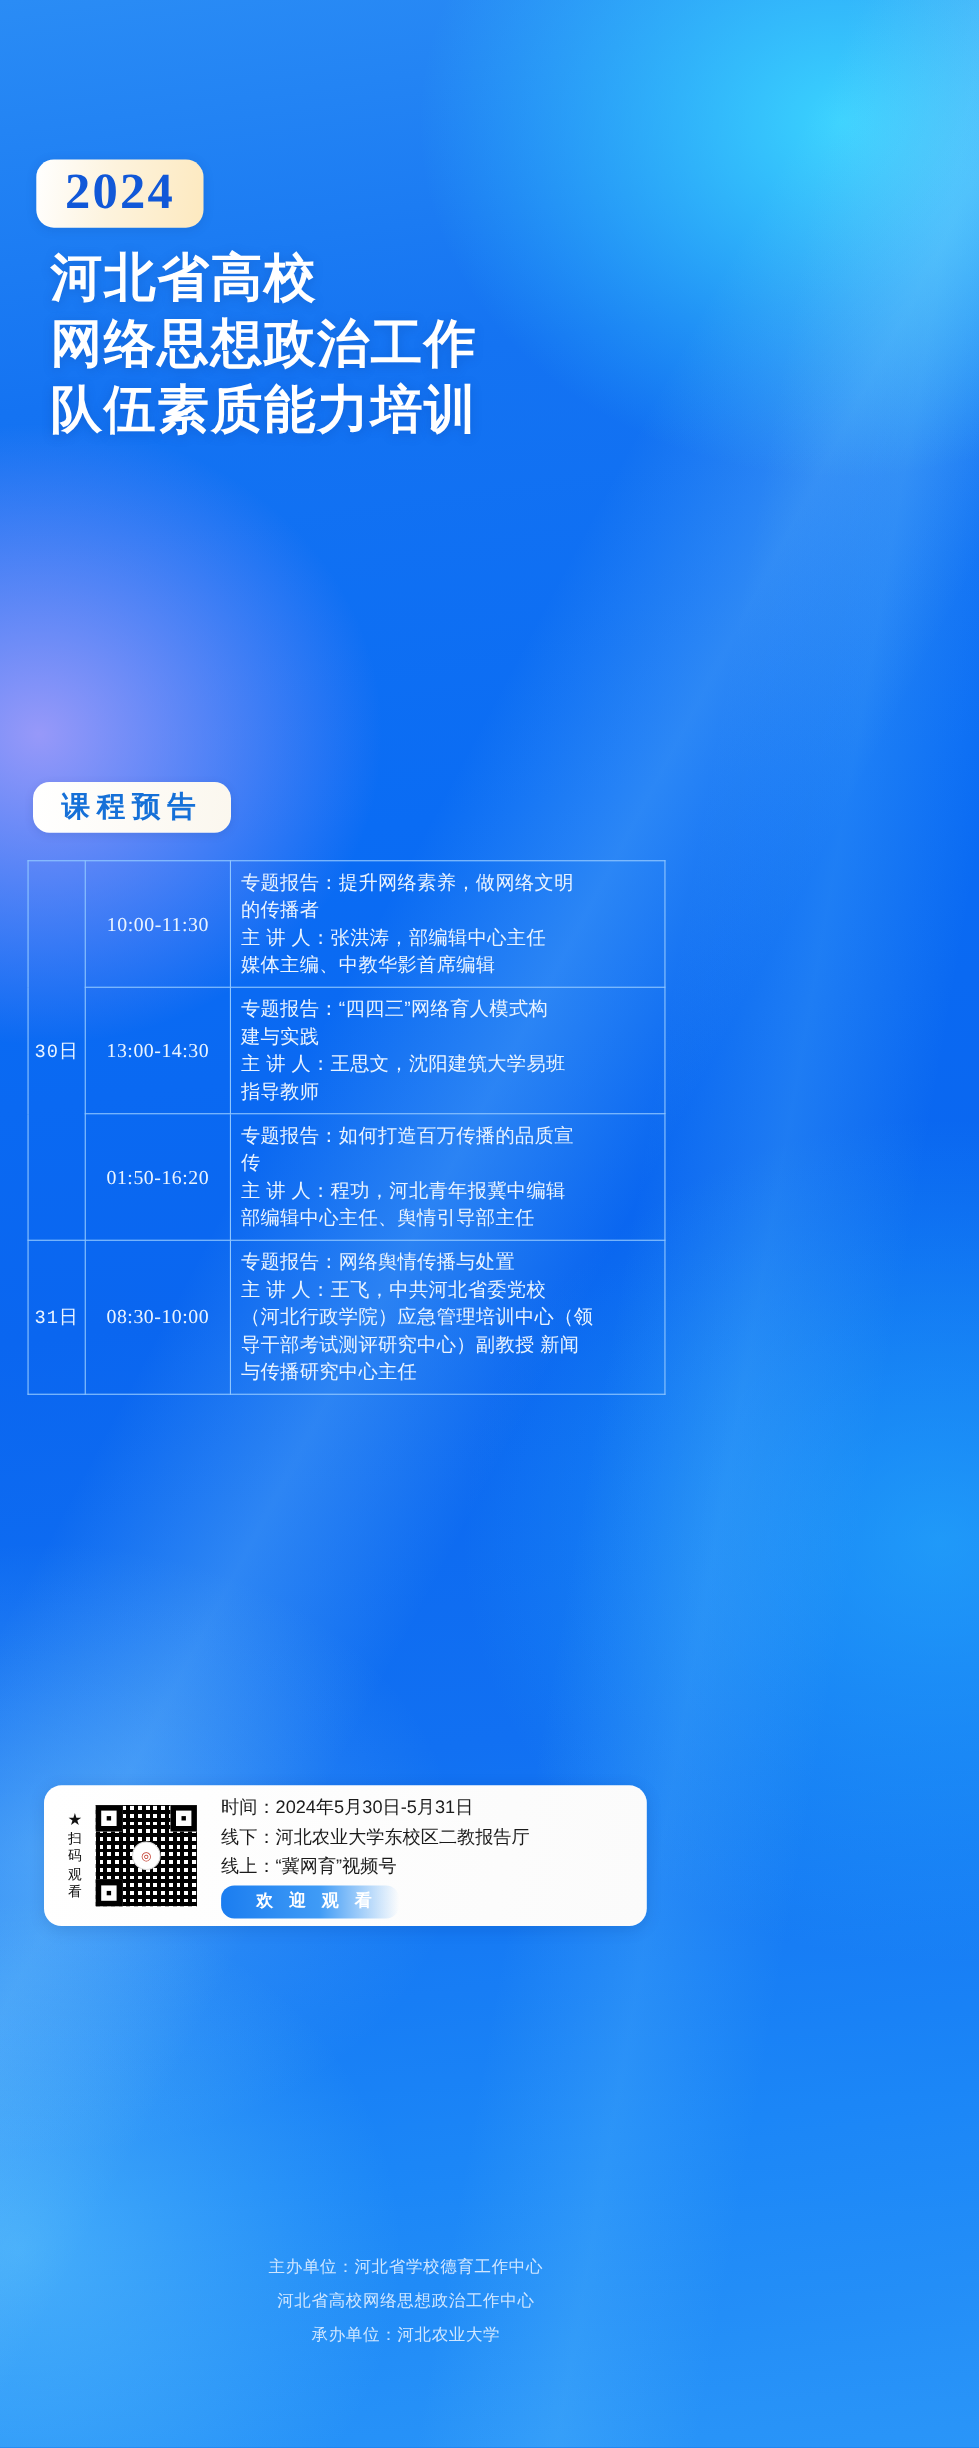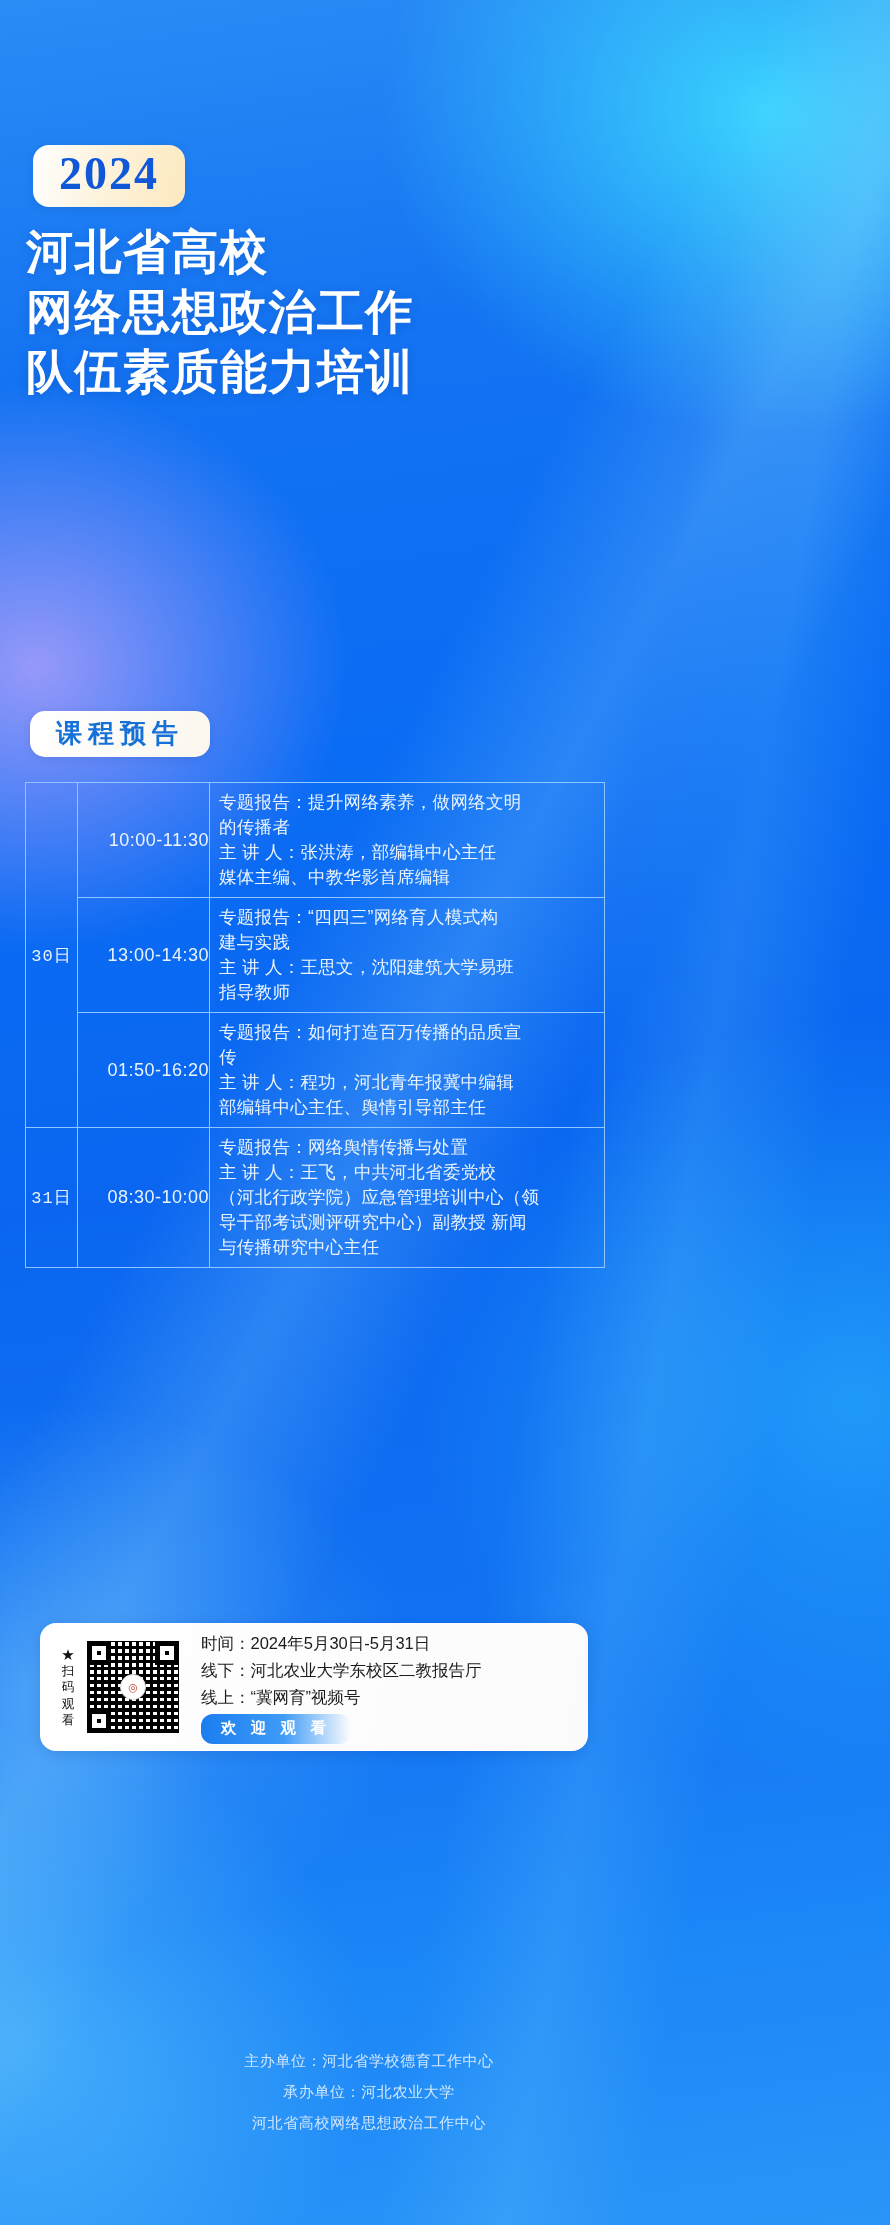--- a/index.html
+++ b/index.html
@@ -47,21 +47,21 @@
   }
   .year-badge span{
     font-family:"Liberation Serif","DejaVu Serif",serif;
     font-weight:bold; font-size:46px; letter-spacing:2px;
     color:#1158d8; line-height:1;
     display:block;
   }
 
   
   .title{
-    position:absolute; left:26px; top:222px;
+    position:absolute; left:46px; top:222px;
     color:#ffffff;
     font-weight:bold;
     font-size:47px;
     line-height:60px;
     letter-spacing:1.5px;
     text-shadow:0 2px 10px rgba(10,60,150,.28);
   }
   .title div{white-space:nowrap;}
 
   
@@ -85,22 +85,22 @@
     table-layout:fixed;
   }
   .sched td{
     border:1px solid #8fc6ff;
     color:#eaf4ff;
     vertical-align:middle;
     padding:6px 0;
   }
   .sched td.c-day{ width:52px; text-align:center; font-size:17px;
     font-family:Liberation Mono, monospace; letter-spacing:1px; }
-  .sched td.c-time{ width:132px; text-align:right; font-size:18px;
-    font-family:Liberation Sans, sans-serif; letter-spacing:.5px; }
+  .sched td.c-time{ width:132px; text-align:center; font-size:18px;
+    font-family:Liberation Serif, serif; letter-spacing:.5px; }
   .sched td.c-desc{ padding:7px 5px 7px 9px; }
   .sched .ln{
     font-size:17.5px; line-height:25px; letter-spacing:.3px; white-space:nowrap;
   }
 
   
   .info-card{
     position:absolute; left:40px; top:1623px;
     width:548px; height:128px;
     background:linear-gradient(100deg,#ffffff 0%,#fbfbfb 100%);
@@ -133,21 +133,21 @@
     display:flex;align-items:center;justify-content:center;
     font-size:11px;color:#c0392b;font-weight:bold;
   }
   .info-text{margin-left:22px;}
   .info-text .row{
     font-size:16.5px; color:#1b1b1b; line-height:27px; white-space:nowrap;
   }
   .welcome{
     margin-top:3px;
     display:inline-block;
-    padding:4px 20px 5px 20px;
+    padding:4px 20px 5px 32px;
     border-radius:12px;
     background:linear-gradient(90deg,#1b7df0 0%,#3f9bf6 55%,rgba(140,200,250,0) 100%);
     color:#fff; font-size:15.5px; letter-spacing:5px; font-weight:bold;
   }
 
   
   .footer{
     position:absolute; left:0; top:2045px; width:738px;
     text-align:center; color:#cfe6ff; font-size:15px; line-height:31px;
     letter-spacing:.6px;
@@ -239,17 +239,17 @@
     <div class="info-text">
       <div class="row">时间：2024年5月30日-5月31日</div>
       <div class="row">线下：河北农业大学东校区二教报告厅</div>
       <div class="row">线上：“冀网育”视频号</div>
       <div class="welcome">欢 迎 观 看</div>
     </div>
   </div>
 
   <div class="footer layer">
     <div>主办单位：河北省学校德育工作中心</div>
+    <div>河北省高校网络思想政治工作中心</div>
     <div>承办单位：河北农业大学</div>
-    <div>河北省高校网络思想政治工作中心</div>
   </div>
 
 </div>
 
 </body></html>

